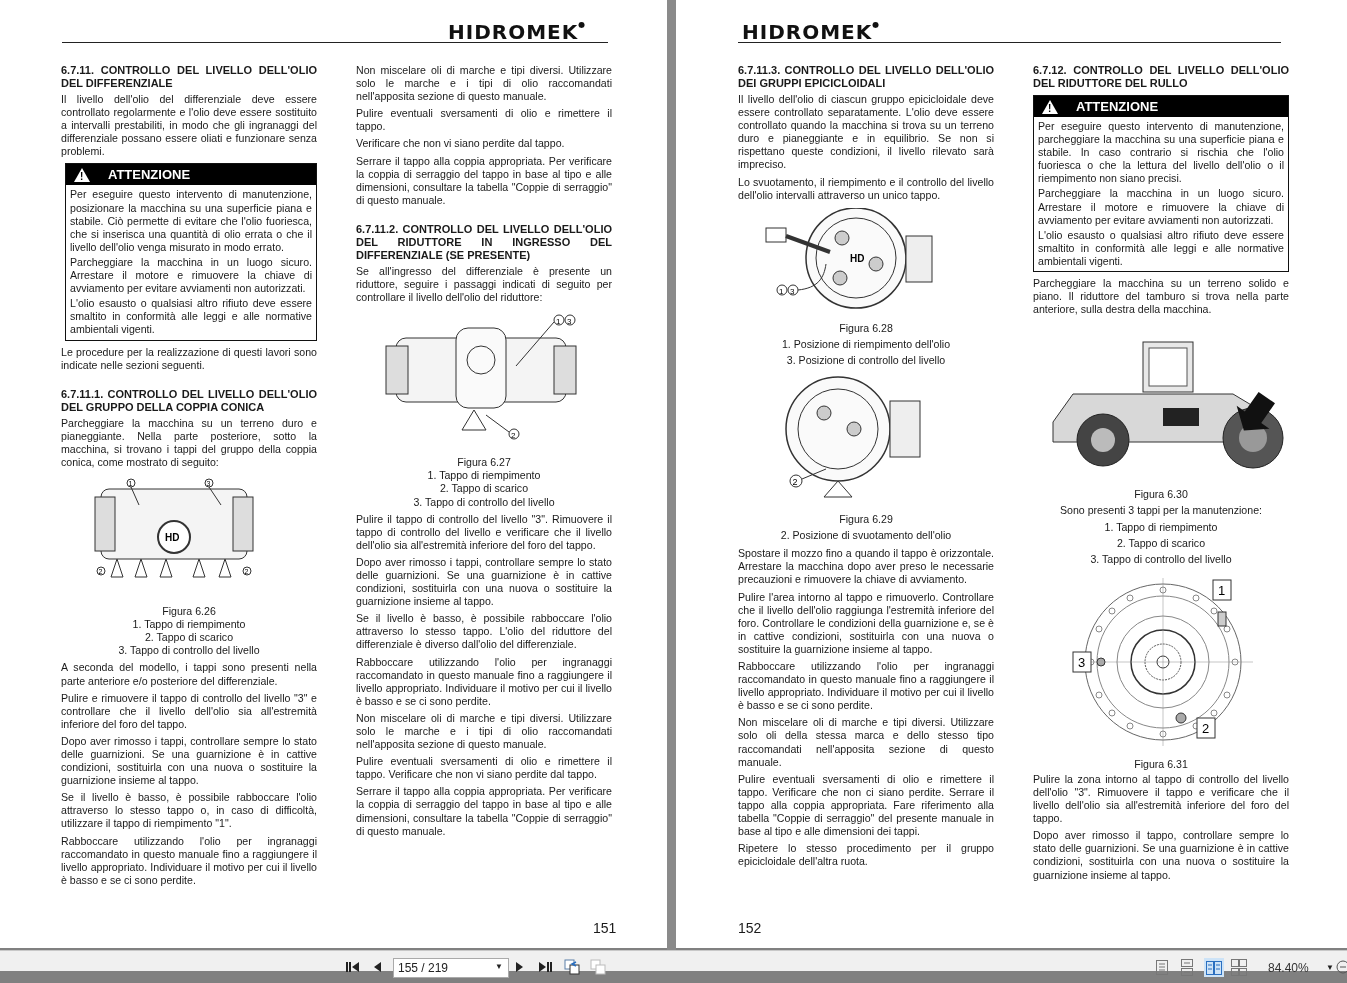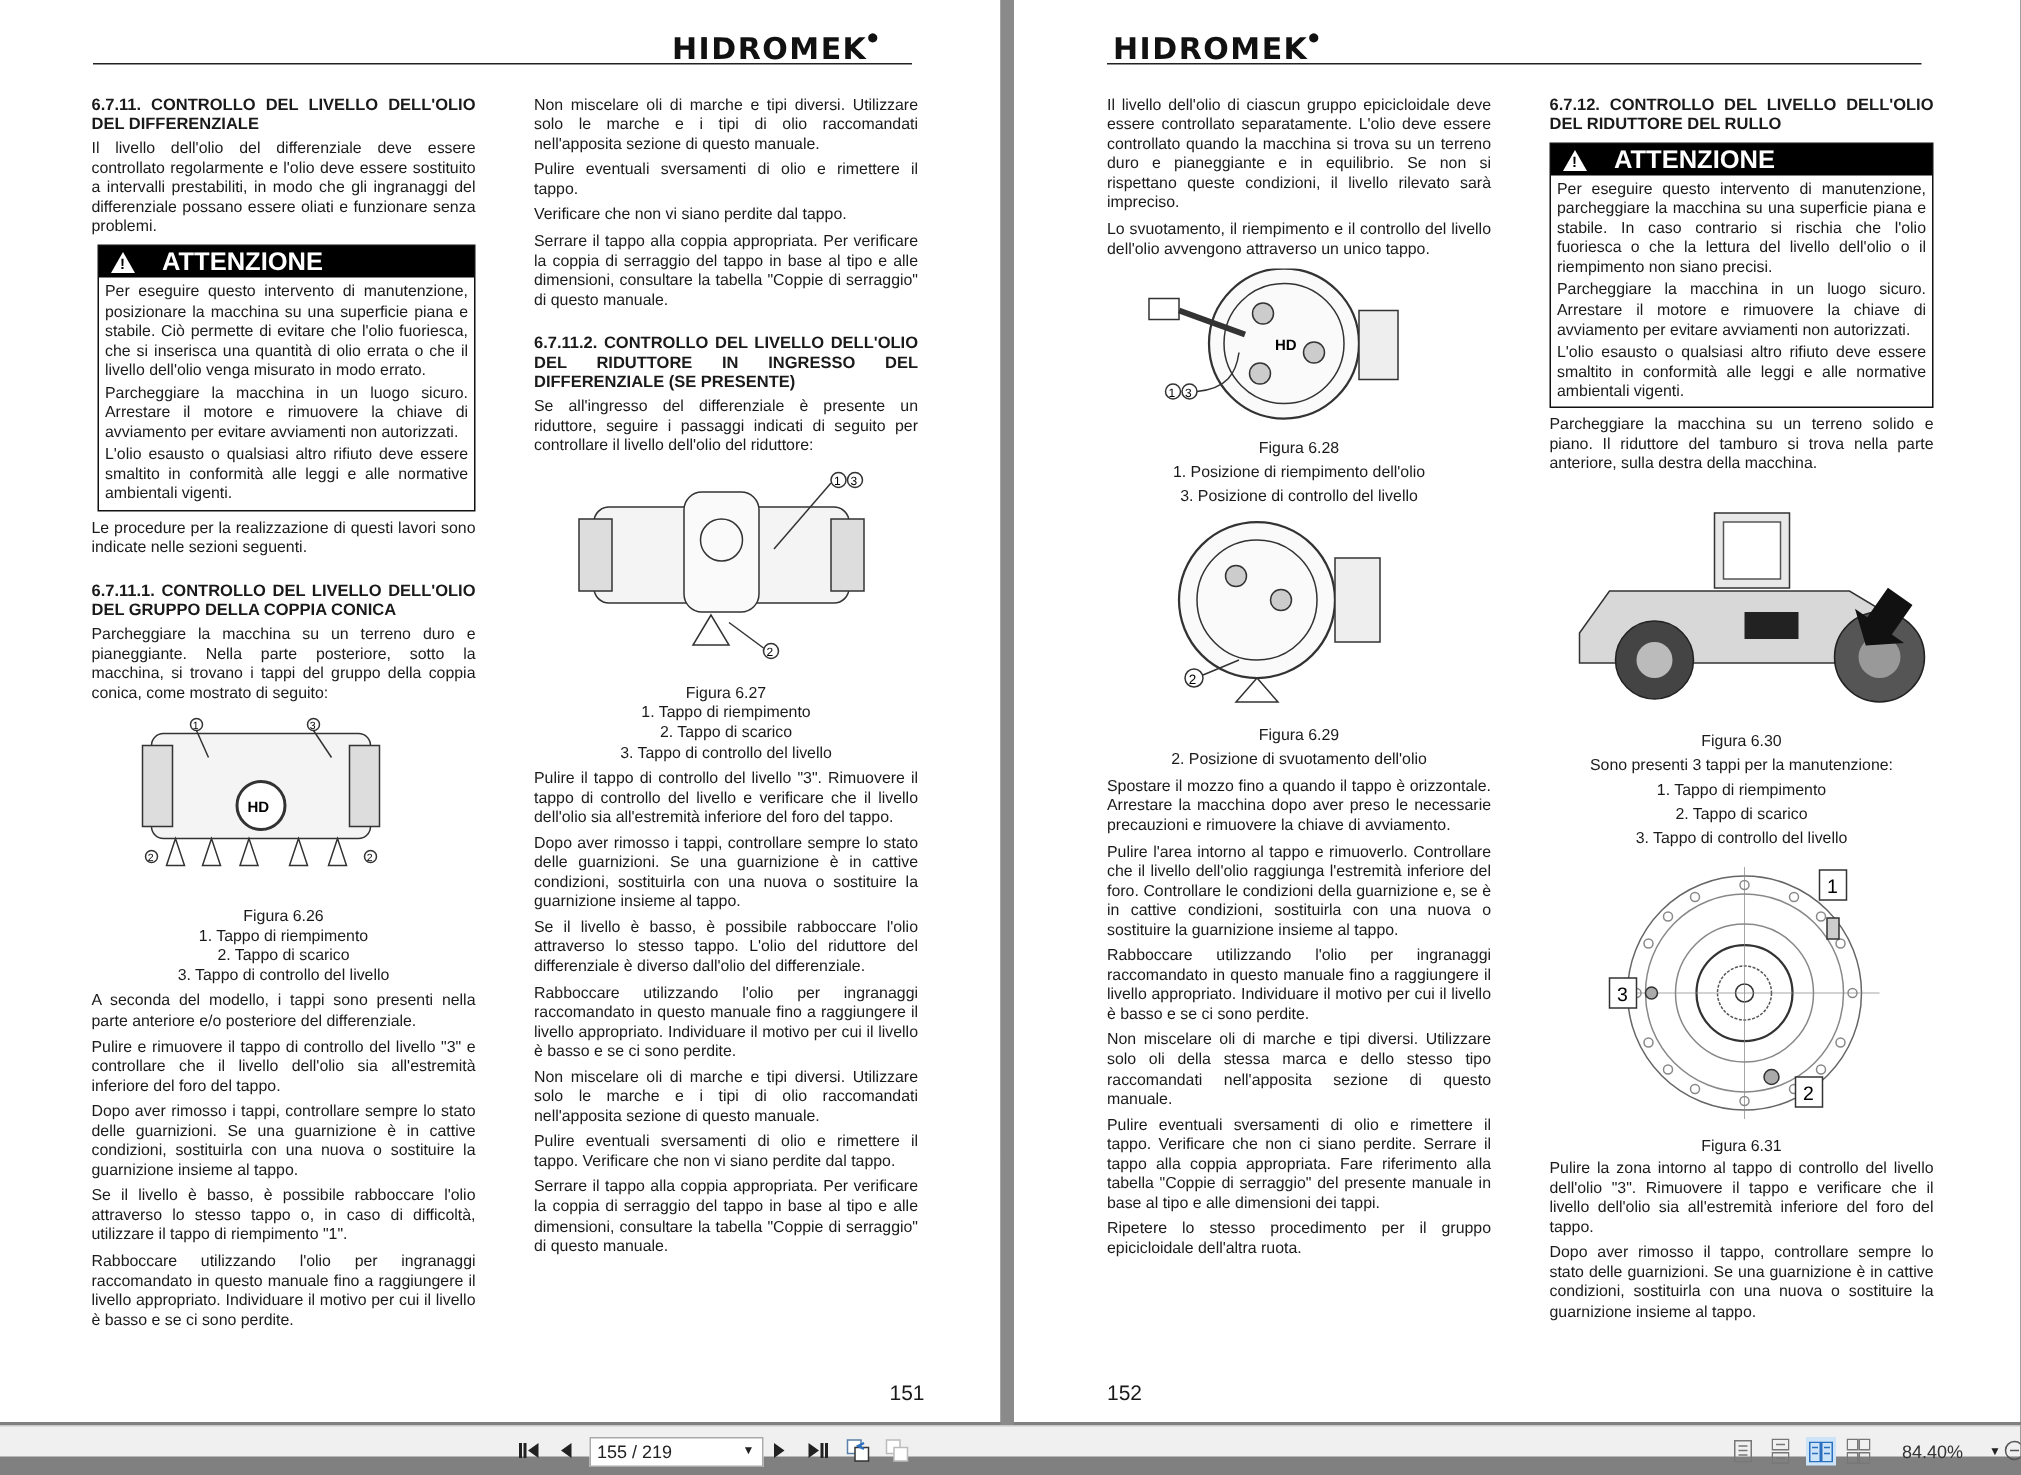--- a/index.html
+++ b/index.html
@@ -9,21 +9,21 @@
 #page-left{left:0;width:667px}
 #page-right{left:676px;width:671px}
 .logo{position:absolute;top:20px;font-family:"DejaVu Sans",sans-serif;font-weight:bold;font-size:20px;letter-spacing:1px;color:#111}
 .logo .dot{font-size:8px;vertical-align:top}
 .hr{position:absolute;top:42px;height:1px;background:#222}
 .col{position:absolute;top:64px;width:256px;font-size:10.6px;line-height:13.1px}
 .col p{text-align:justify;margin-bottom:4px}
 .col h3{font-size:11px;font-weight:bold;line-height:13px;margin-bottom:3px;text-align:justify}
 .col .cap{margin-bottom:0;text-align:center}
 .warn{border:1px solid #111;margin:5px 0 5px 4px}
-.warn .wh{background:#000;color:#fff;font-weight:bold;font-size:17px;height:21px;display:flex;align-items:center;padding-left:8px}
+.warn .wh{background:#000;color:#fff;font-weight:bold;font-size:13px;height:21px;display:flex;align-items:center;padding-left:8px}
 .warn .wh .tri{width:0;height:0;border-left:8px solid transparent;border-right:8px solid transparent;border-bottom:14px solid #fff;margin-right:18px;position:relative}
 .warn .wh .tri::after{content:"!";position:absolute;left:-2px;top:2px;color:#000;font-size:10px;font-weight:bold}
 .warn .wb{padding:3px 4px}
 .warn .wb p{margin-bottom:2px}
 .fig{position:relative;margin:6px 0}
 .pagenum{position:absolute;top:920px;font-size:14px}
 .sep{position:absolute;left:667px;top:0;width:9px;height:950px;background:#8a8a8a}
 .toolbar{position:absolute;left:0;top:950px;width:1347px;height:21px;background:#f0f0f0;border-top:1px solid #c8c8c8}
 .tb-btn{position:absolute;top:6px;height:20px;display:flex;align-items:center;justify-content:center;color:#222;font-size:13px;cursor:pointer}
 .page-select{position:absolute;left:393px;top:7px;width:116px;height:20px;border:1px solid #aaa;background:#fff;font-size:12px;padding:2px 4px;color:#222}
@@ -130,22 +130,23 @@
     <div class="pagenum" style="left:593px">151</div>
   </div>
 
   <div class="sep"></div>
 
   <div class="page" id="page-right">
     <div class="logo" style="left:66px"><span>HIDROMEK</span><span class="dot">●</span></div>
     <div class="hr" style="left:62px;width:543px"></div>
 
     <div class="col" style="left:62px">
+      <h3>6.7.11.3. CONTROLLO DEL LIVELLO DELL'OLIO DEI GRUPPI EPICICLOIDALI</h3>
       <p>Il livello dell'olio di ciascun gruppo epicicloidale deve essere controllato separatamente. L'olio deve essere controllato quando la macchina si trova su un terreno duro e pianeggiante e in equilibrio. Se non si rispettano queste condizioni, il livello rilevato sarà impreciso.</p>
-      <p>Lo svuotamento, il riempimento e il controllo del livello dell'olio avvengono attraverso un unico tappo.</p>
+      <p>Lo svuotamento, il riempimento e il controllo del livello dell'olio intervalli attraverso un unico tappo.</p>
       <div class="fig" style="height:108px">
         <svg width="256" height="108" viewBox="0 0 256 108">
           <circle cx="118" cy="50" r="50" fill="#fafafa" stroke="#333" stroke-width="1.5"></circle>
           <circle cx="118" cy="50" r="40" fill="none" stroke="#333"></circle>
           <circle cx="104" cy="30" r="7" fill="#ccc" stroke="#333"></circle>
             <circle cx="138" cy="56" r="7" fill="#ccc" stroke="#333"></circle>
             <circle cx="102" cy="70" r="7" fill="#ccc" stroke="#333"></circle>
           <text x="112" y="54" font-size="10" font-family="Liberation Sans" font-weight="bold">HD</text>
           <rect x="168" y="28" width="26" height="46" fill="#eee" stroke="#333"></rect>
           <rect x="28" y="20" width="20" height="14" fill="#fff" stroke="#333"></rect>

